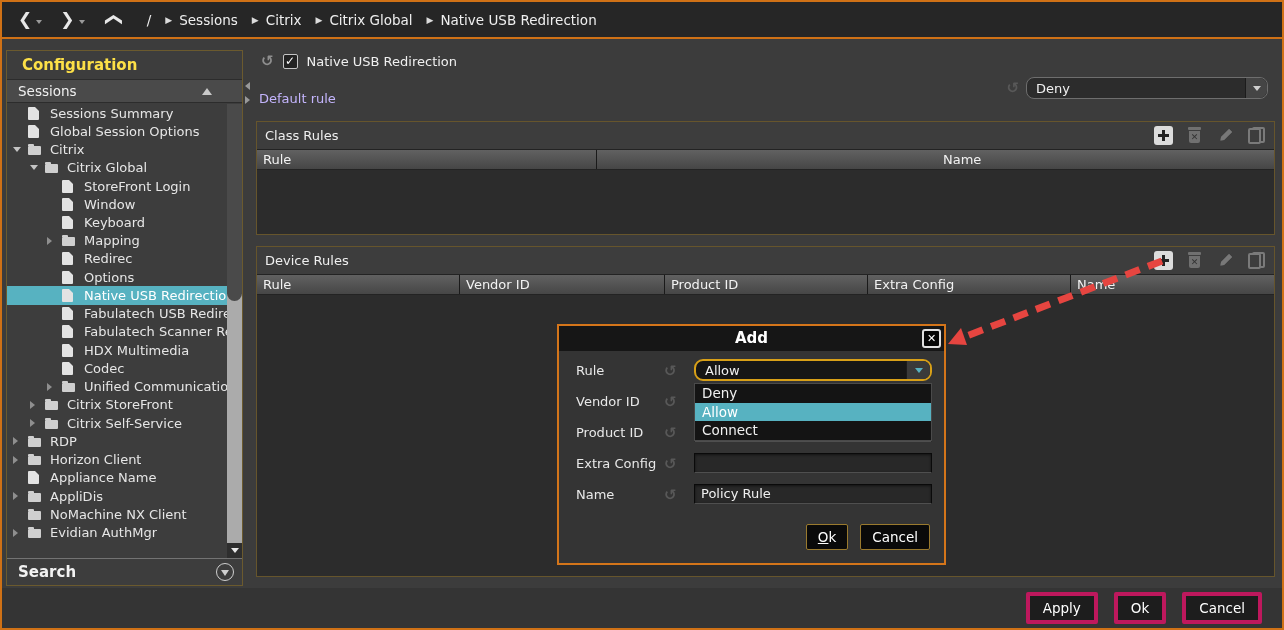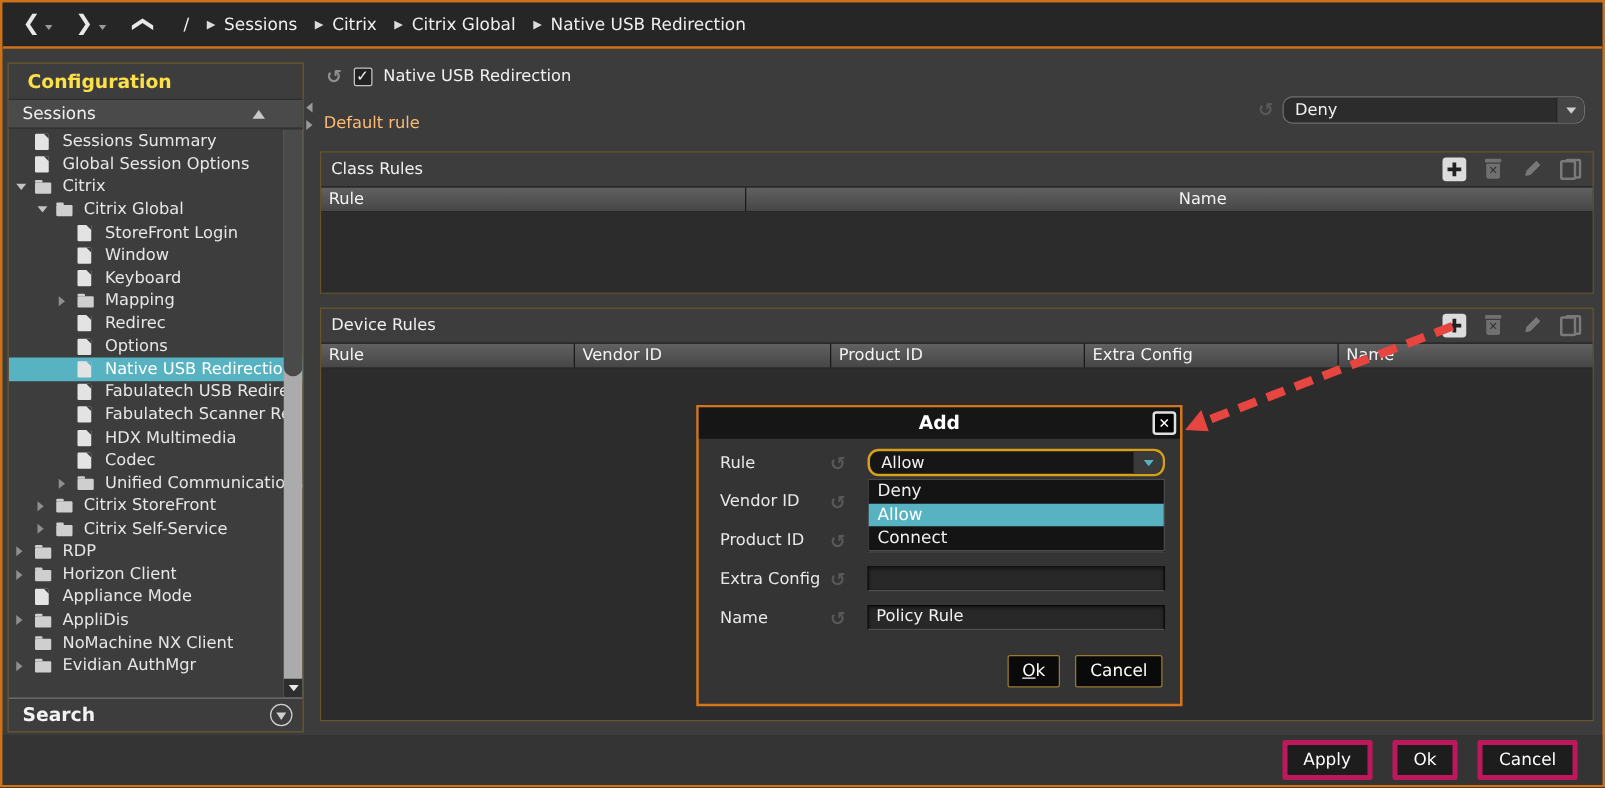--- a/index.html
+++ b/index.html
@@ -51,21 +51,21 @@
   .nib-l{width:0;height:0;border-top:4px solid transparent;border-bottom:4px solid transparent;border-right:5px solid #999;margin-bottom:6px;}
   .nib-r{width:0;height:0;border-top:4px solid transparent;border-bottom:4px solid transparent;border-left:5px solid #999;}
 
   
   .undo{font-size:15px;font-weight:bold;color:#8e8e8e;line-height:1;}
   .undo.dim{color:#585858;}
   #enable-row{position:absolute;left:259px;top:52px;display:flex;align-items:center;gap:9px;}
   #chk{width:15px;height:15px;background:#222;border:1px solid #c4c4c4;border-radius:2px;color:#fff;font-size:12px;line-height:13px;text-align:center;}
   #enable-lbl{color:#f0f0f0;font-size:13px;}
   #defrule-row{position:absolute;left:257px;top:75px;right:14px;height:22px;display:flex;align-items:center;}
-  #defrule-lbl{color:#fdba74;font-size:13px;margin-top:20px;}
+  #defrule-lbl{color:#c4b5fd;font-size:13px;margin-top:20px;}
   #defrule-group{margin-left:auto;display:flex;align-items:center;gap:7px;}
   .combo{width:242px;height:22px;background:#2c2c2c;border:1px solid #6e6e6e;border-radius:8px;display:flex;align-items:center;color:#f0f0f0;font-size:13px;}
   .combo-txt{padding-left:9px;}
   .combo-btn{margin-left:auto;width:22px;height:100%;border-left:1px solid #1c1c1c;border-radius:0 8px 8px 0;background:#454545;display:flex;align-items:center;justify-content:center;}
   .ct{width:0;height:0;border-left:4px solid transparent;border-right:4px solid transparent;border-top:5px solid #cfcfcf;}
 
   .panel{position:absolute;left:254px;width:1019px;border:1px solid #66552c;display:flex;flex-direction:column;background:#3d3d3d;}
   #class-panel{top:119px;height:114px;}
   #device-panel{top:244px;height:331px;}
   .panel-top{height:27px;display:flex;align-items:center;padding:0 8px;}
@@ -288,21 +288,21 @@
           <span class="ico">
             <span class="dico"></span>
           </span>
           <span class="tl">Horizon Client</span>
         </div>
       <div class="trow lvl0">
           <span class="arr"></span>
           <span class="ico">
             <span class="fico"></span>
           </span>
-          <span class="tl">Appliance Mode</span>
+          <span class="tl">Appliance Name</span>
         </div>
       <div class="trow lvl0">
           <span class="arr">
             <span class="ar"></span>
           </span>
           <span class="ico">
             <span class="dico"></span>
           </span>
           <span class="tl">AppliDis</span>
         </div>

